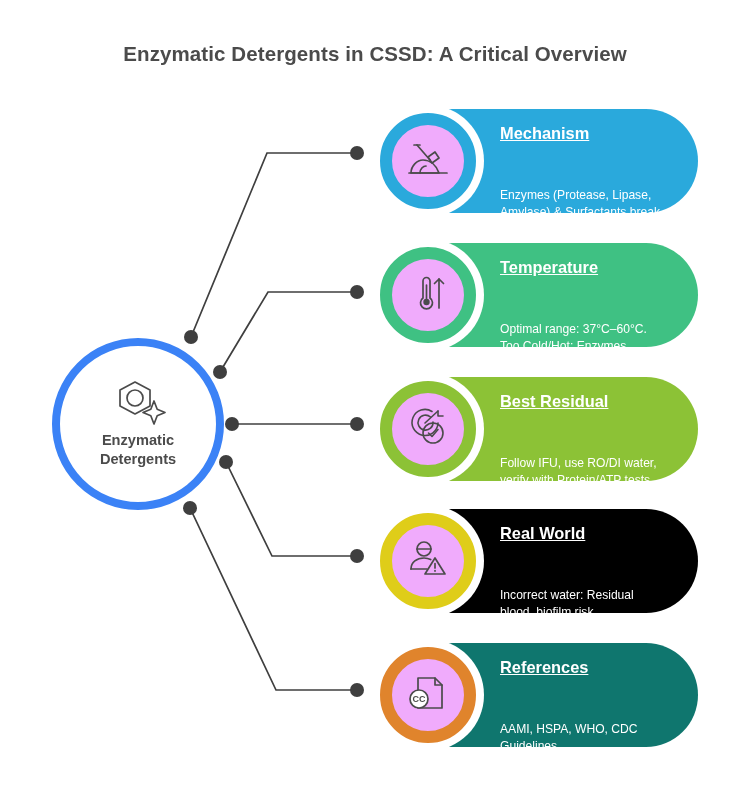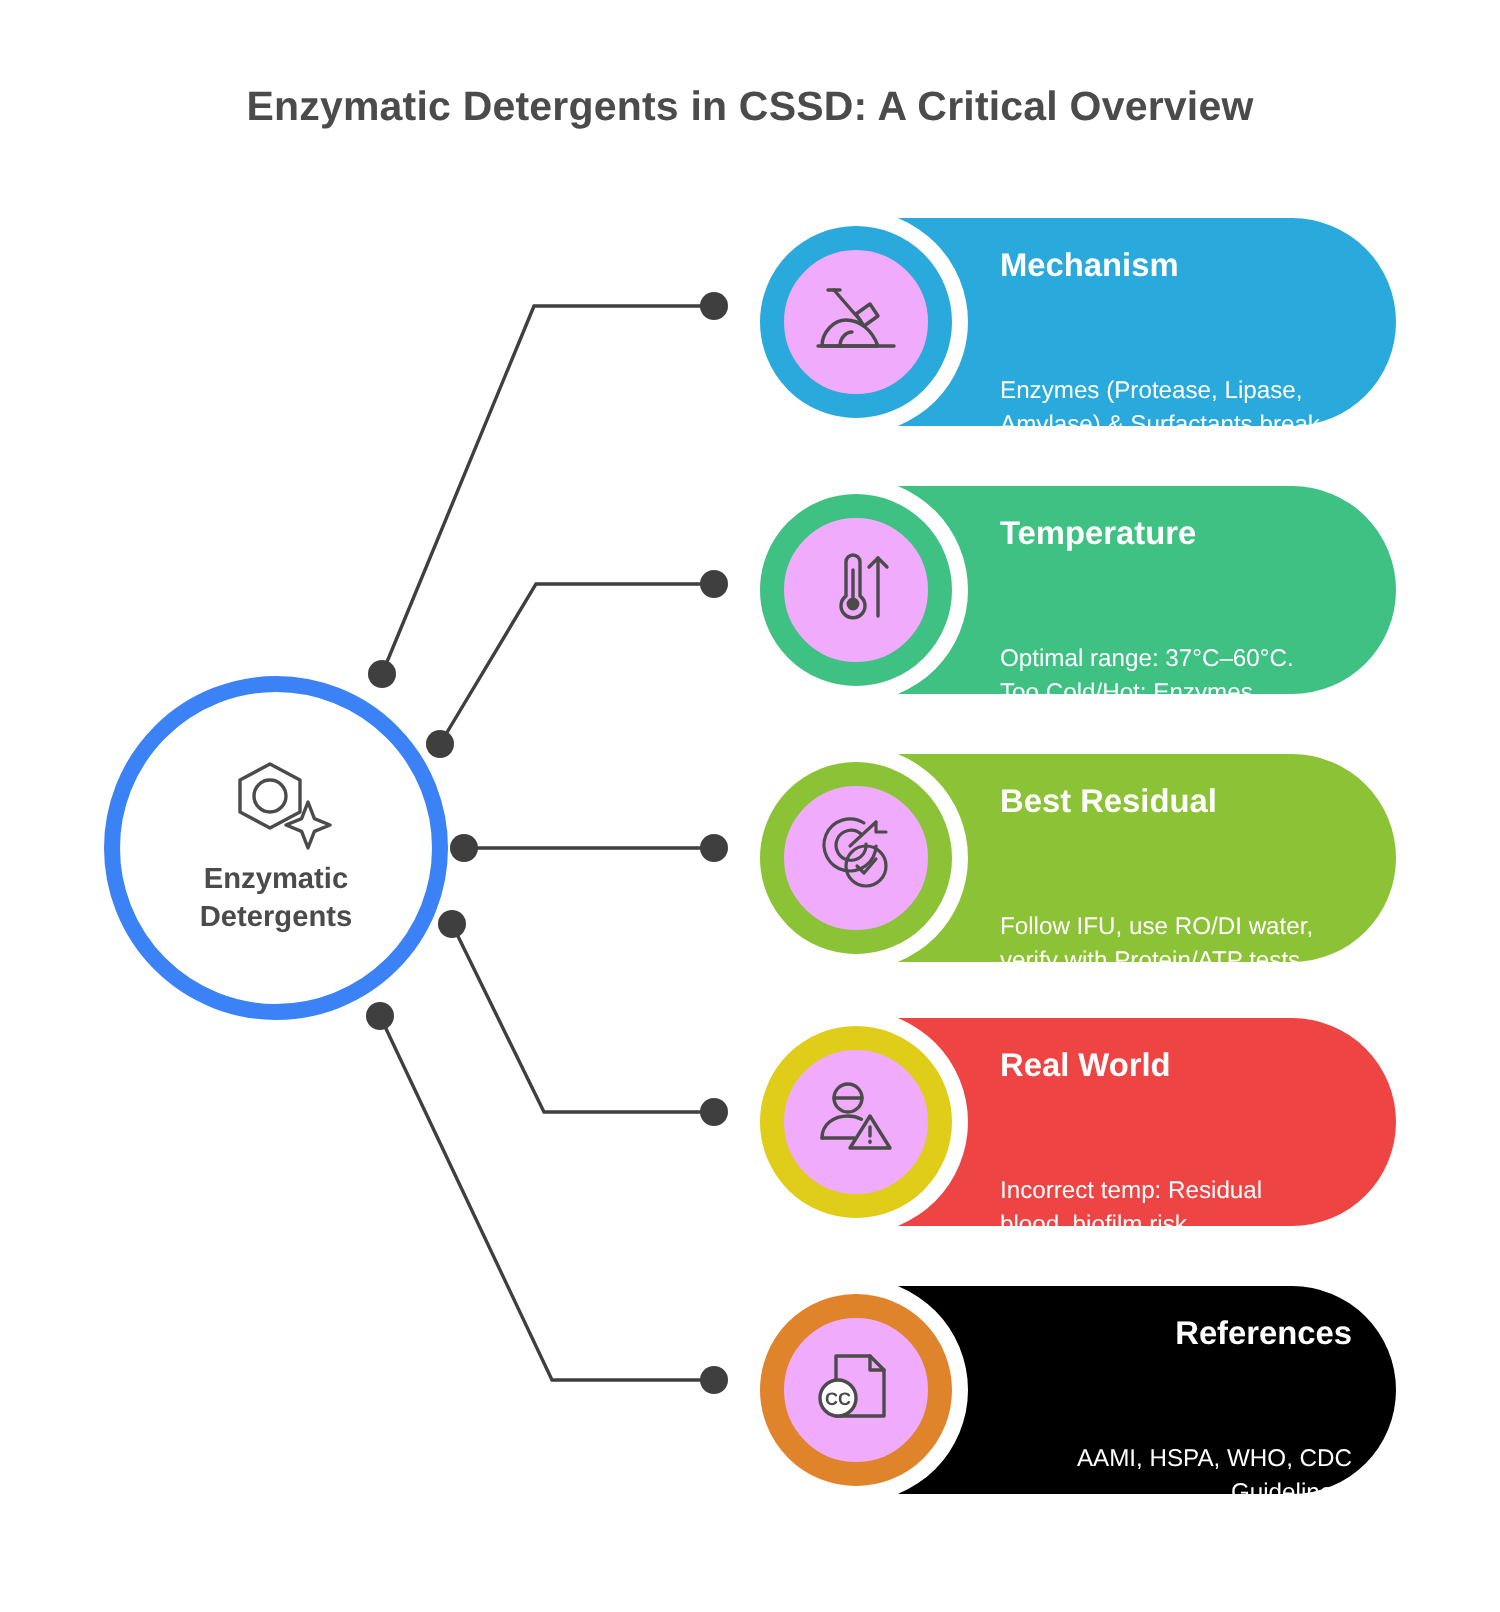--- a/index.html
+++ b/index.html
@@ -82,20 +82,21 @@
     left: 102px;
     top: 15px;
     right: 22px;
   }
   .card-title {
     font-size: 16.4px;
     font-weight: bold;
     color: #ffffff;
     line-height: 1.2;
     margin-bottom: 7px;
+    text-decoration: underline;
   }
   .card-desc {
     font-size: 12.1px;
     color: #ffffff;
     line-height: 1.47;
     white-space: pre-line;
     margin-top: 43px;
   }
 
   
@@ -224,43 +225,43 @@
       <path d="M27 7.5 A13 13 0 1 0 33 19"></path>
       <path d="M25.5 13 A7.5 7.5 0 1 0 28 18"></path>
       <path d="M20 19 L33 7"></path>
       <path d="M33 7 L33 12 L38 12"></path>
       <circle cx="28" cy="29" r="10"></circle>
       <path d="M23.5 29 L27 32.5 L33 25.5"></path>
     </svg>
   </span>
 </div>
 
-<div class="card" style="top:509px; background:#ef4444;">
+<div class="card" style="top:509px; background:#000000;">
   <div class="card-text">
     <div class="card-title">Real World</div>
-    <div class="card-desc">Incorrect temp: Residual
+    <div class="card-desc">Incorrect water: Residual
 blood, biofilm risk.</div>
   </div>
 </div>
 <div class="icon-gap" style="left:372px; top:505px;"></div>
 <div class="icon-ring" style="left:380px; top:513px; border-color:#dfcd19;">
   <span>
     <svg viewBox="0 0 46 46" fill="none" stroke="#4b4b4b" stroke-width="1.7" stroke-linecap="round" stroke-linejoin="round" xmlns="http://www.w3.org/2000/svg">
       <circle cx="19" cy="13" r="7"></circle>
       <path d="M12 13 L26 13"></path>
       <path d="M6 33 C6 26 12 22 19 22 C21.5 22 23.8 22.6 25.7 23.6"></path>
       <path d="M6 33 L22 33"></path>
       <path d="M30 22 L40 38 L20 38 Z"></path>
       <path d="M30 27.5 L30 32"></path>
       <path d="M30 34.6 L30 35.1"></path>
     </svg>
   </span>
 </div>
 
-<div class="card" style="top:643px; background:#000000;text-align:right;">
+<div class="card" style="top:643px; background:#0f766e;">
   <div class="card-text">
     <div class="card-title">References</div>
     <div class="card-desc">AAMI, HSPA, WHO, CDC
 Guidelines.</div>
   </div>
 </div>
 <div class="icon-gap" style="left:372px; top:639px;"></div>
 <div class="icon-ring" style="left:380px; top:647px; border-color:#e0842c;">
   <span>
     <svg viewBox="0 0 46 46" fill="none" stroke="#4b4b4b" stroke-width="1.7" stroke-linecap="round" stroke-linejoin="round" xmlns="http://www.w3.org/2000/svg">

